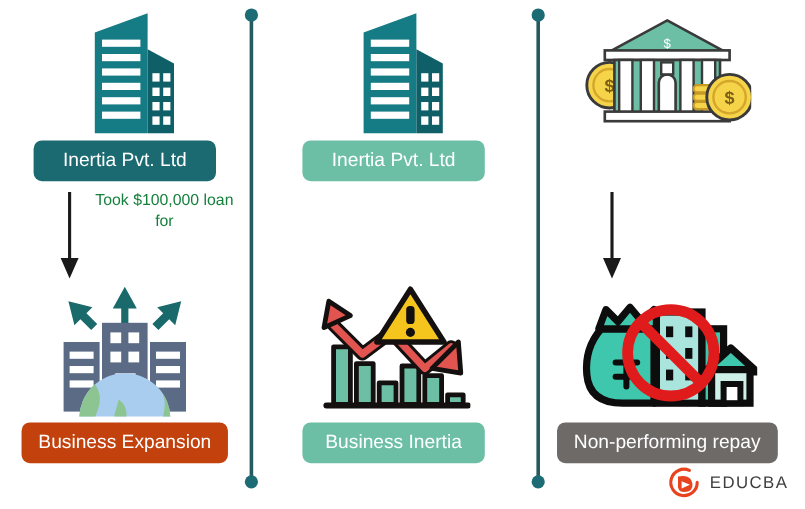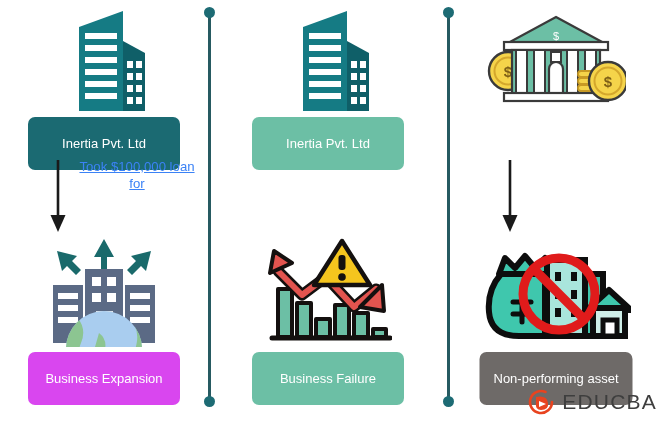--- a/index.html
+++ b/index.html
@@ -62,24 +62,24 @@
     display: flex;
     align-items: center;
     justify-content: center;
   }
   .label-pill {
     position: absolute;
     left: 50%;
     transform: translateX(-50%);
     border-radius: 7px;
     color: #ffffff;
-    font-size: 13px;
+    font-size: 16px;
     line-height: 1;
     text-align: center;
-    padding: 20px 14px;
+    padding: 9px 14px;
     white-space: nowrap;
     box-sizing: border-box;
   }
   .label-top { top: 117px; min-width: 152px; }
   .label-bottom { top: 352px; min-width: 152px; }
 
   .arrow-block {
     position: absolute;
     top: 152px;
     left: 0;
@@ -91,44 +91,43 @@
     left: 46px;
     top: 8px;
   }
   .arrow-caption {
     position: absolute;
     left: 76px;
     top: 6px;
     width: 122px;
     font-size: 13.2px;
     line-height: 1.32;
-    color: #3b82f6;
+    color: #15803d;
     text-align: center;
-    text-decoration: underline;
   }
   .icon-bottom {
     position: absolute;
     top: 236px;
     left: 0;
     width: 208px;
     height: 112px;
     display: flex;
     align-items: center;
     justify-content: center;
   }
   #educba-logo {
     position: absolute;
     right: 14px;
     bottom: 8px;
     display: flex;
     align-items: center;
     gap: 7px;
   }
   #educba-wordmark {
-    font-size: 21px;
+    font-size: 14px;
     letter-spacing: 1.2px;
     color: #3e3e3e;
     font-family: "Liberation Sans", sans-serif;
   }
 </style>
 </head>
 <body>
 
 <div id="infographic">
 
@@ -201,21 +200,21 @@
           </clipPath>
         <circle cx="75" cy="112" r="38" fill="#a9cdef"></circle>
         <g clip-path="url(#globeClip1)" fill="#8cc591">
           <path d="M48 80 q10 12 4 26 q-6 14 6 22 l-18 4 q-10 -20 -4 -38 z"></path>
           <path d="M96 78 q14 10 12 26 q-2 16 -14 22 l16 6 q12 -22 4 -44 z"></path>
           <path d="M70 96 q8 6 6 16 l-10 -2 z"></path>
         </g>
       </svg>
     </div>
 
-    <div class="label-pill label-bottom" style="background:#d946ef">Business Expansion</div>
+    <div class="label-pill label-bottom" style="background:#c2410c">Business Expansion</div>
   </div>
 
   <div id="column-2" class="column">
 
     <div class="icon-top">
       <svg width="86" height="104" viewBox="0 0 86 104" aria-hidden="true">
         <polygon points="18,18 62,2 62,102 18,102" fill="#157b84"></polygon>
         <polygon points="62,32 84,44 84,102 62,102" fill="#0f5f68"></polygon>
         <g fill="#ffffff">
           <rect x="24" y="24" width="32" height="6"></rect>
@@ -256,21 +255,21 @@
         <polyline points="14,34 38,58 62,40 90,70 112,52" fill="none" stroke="#e2544f" stroke-width="6" stroke-linejoin="round" stroke-linecap="round"></polyline>
         <polygon points="120,74 96,70 118,48" fill="#e2544f" stroke="#14100f" stroke-width="4" stroke-linejoin="round"></polygon>
         <polygon points="6,36 10,14 28,26" fill="#e2544f" stroke="#14100f" stroke-width="4" stroke-linejoin="round"></polygon>
 
         <polygon points="78,4 106,48 50,48" fill="#f5c51e" stroke="#14100f" stroke-width="4.5" stroke-linejoin="round"></polygon>
         <rect x="74.5" y="18" width="7" height="15" rx="3" fill="#14100f"></rect>
         <circle cx="78" cy="40" r="3.8" fill="#14100f"></circle>
       </svg>
     </div>
 
-    <div class="label-pill label-bottom" style="background:#6cbfa5">Business Failure</div>
+    <div class="label-pill label-bottom" style="background:#6cbfa5">Business Inertia</div>
   </div>
 
   <div id="column-3" class="column">
 
     <div class="icon-top">
       <svg width="140" height="100" viewBox="0 0 140 100" aria-hidden="true">
 
         <circle cx="22" cy="60" r="19" fill="#f5d44a" stroke="#3a3a3a" stroke-width="2.4"></circle>
         <circle cx="22" cy="60" r="13.5" fill="none" stroke="#d4a72c" stroke-width="2"></circle>
         <text x="22" y="66" font-family="'Liberation Sans',sans-serif" font-size="15" font-weight="bold" fill="#7d5f16" text-anchor="middle">$</text>
@@ -338,21 +337,21 @@
 
         <polygon points="128,52 150,72 106,72" fill="#3fc7ad" stroke="#0d0d0d" stroke-width="6" stroke-linejoin="round"></polygon>
         <rect x="112" y="70" width="32" height="28" fill="#cfefe9" stroke="#0d0d0d" stroke-width="6"></rect>
         <rect x="122" y="82" width="14" height="16" fill="#ffffff" stroke="#0d0d0d" stroke-width="5"></rect>
 
         <circle cx="78" cy="56" r="36" fill="none" stroke="#e01b1b" stroke-width="9"></circle>
         <line x1="53" y1="31" x2="103" y2="81" stroke="#e01b1b" stroke-width="9"></line>
       </svg>
     </div>
 
-    <div class="label-pill label-bottom" style="background:#6e6a68">Non-performing asset</div>
+    <div class="label-pill label-bottom" style="background:#6e6a68">Non-performing repay</div>
   </div>
 
   <div id="educba-logo">
     <svg width="28" height="28" viewBox="0 0 28 28">
       <path d="M25 14 a11 11 0 1 1 -6.5 -10" fill="none" stroke="#e8431f" stroke-width="2.6" stroke-linecap="round"></path>
       <path d="M9 9 q11 -2 12 6 q1 7 -7 7 q-6 0 -5 -7" fill="#e8431f" stroke="none"></path>
       <path d="M12 13 l7 3 l-7 3 z" fill="#ffffff"></path>
     </svg>
     <span id="educba-wordmark">EDUCBA</span>
   </div>

